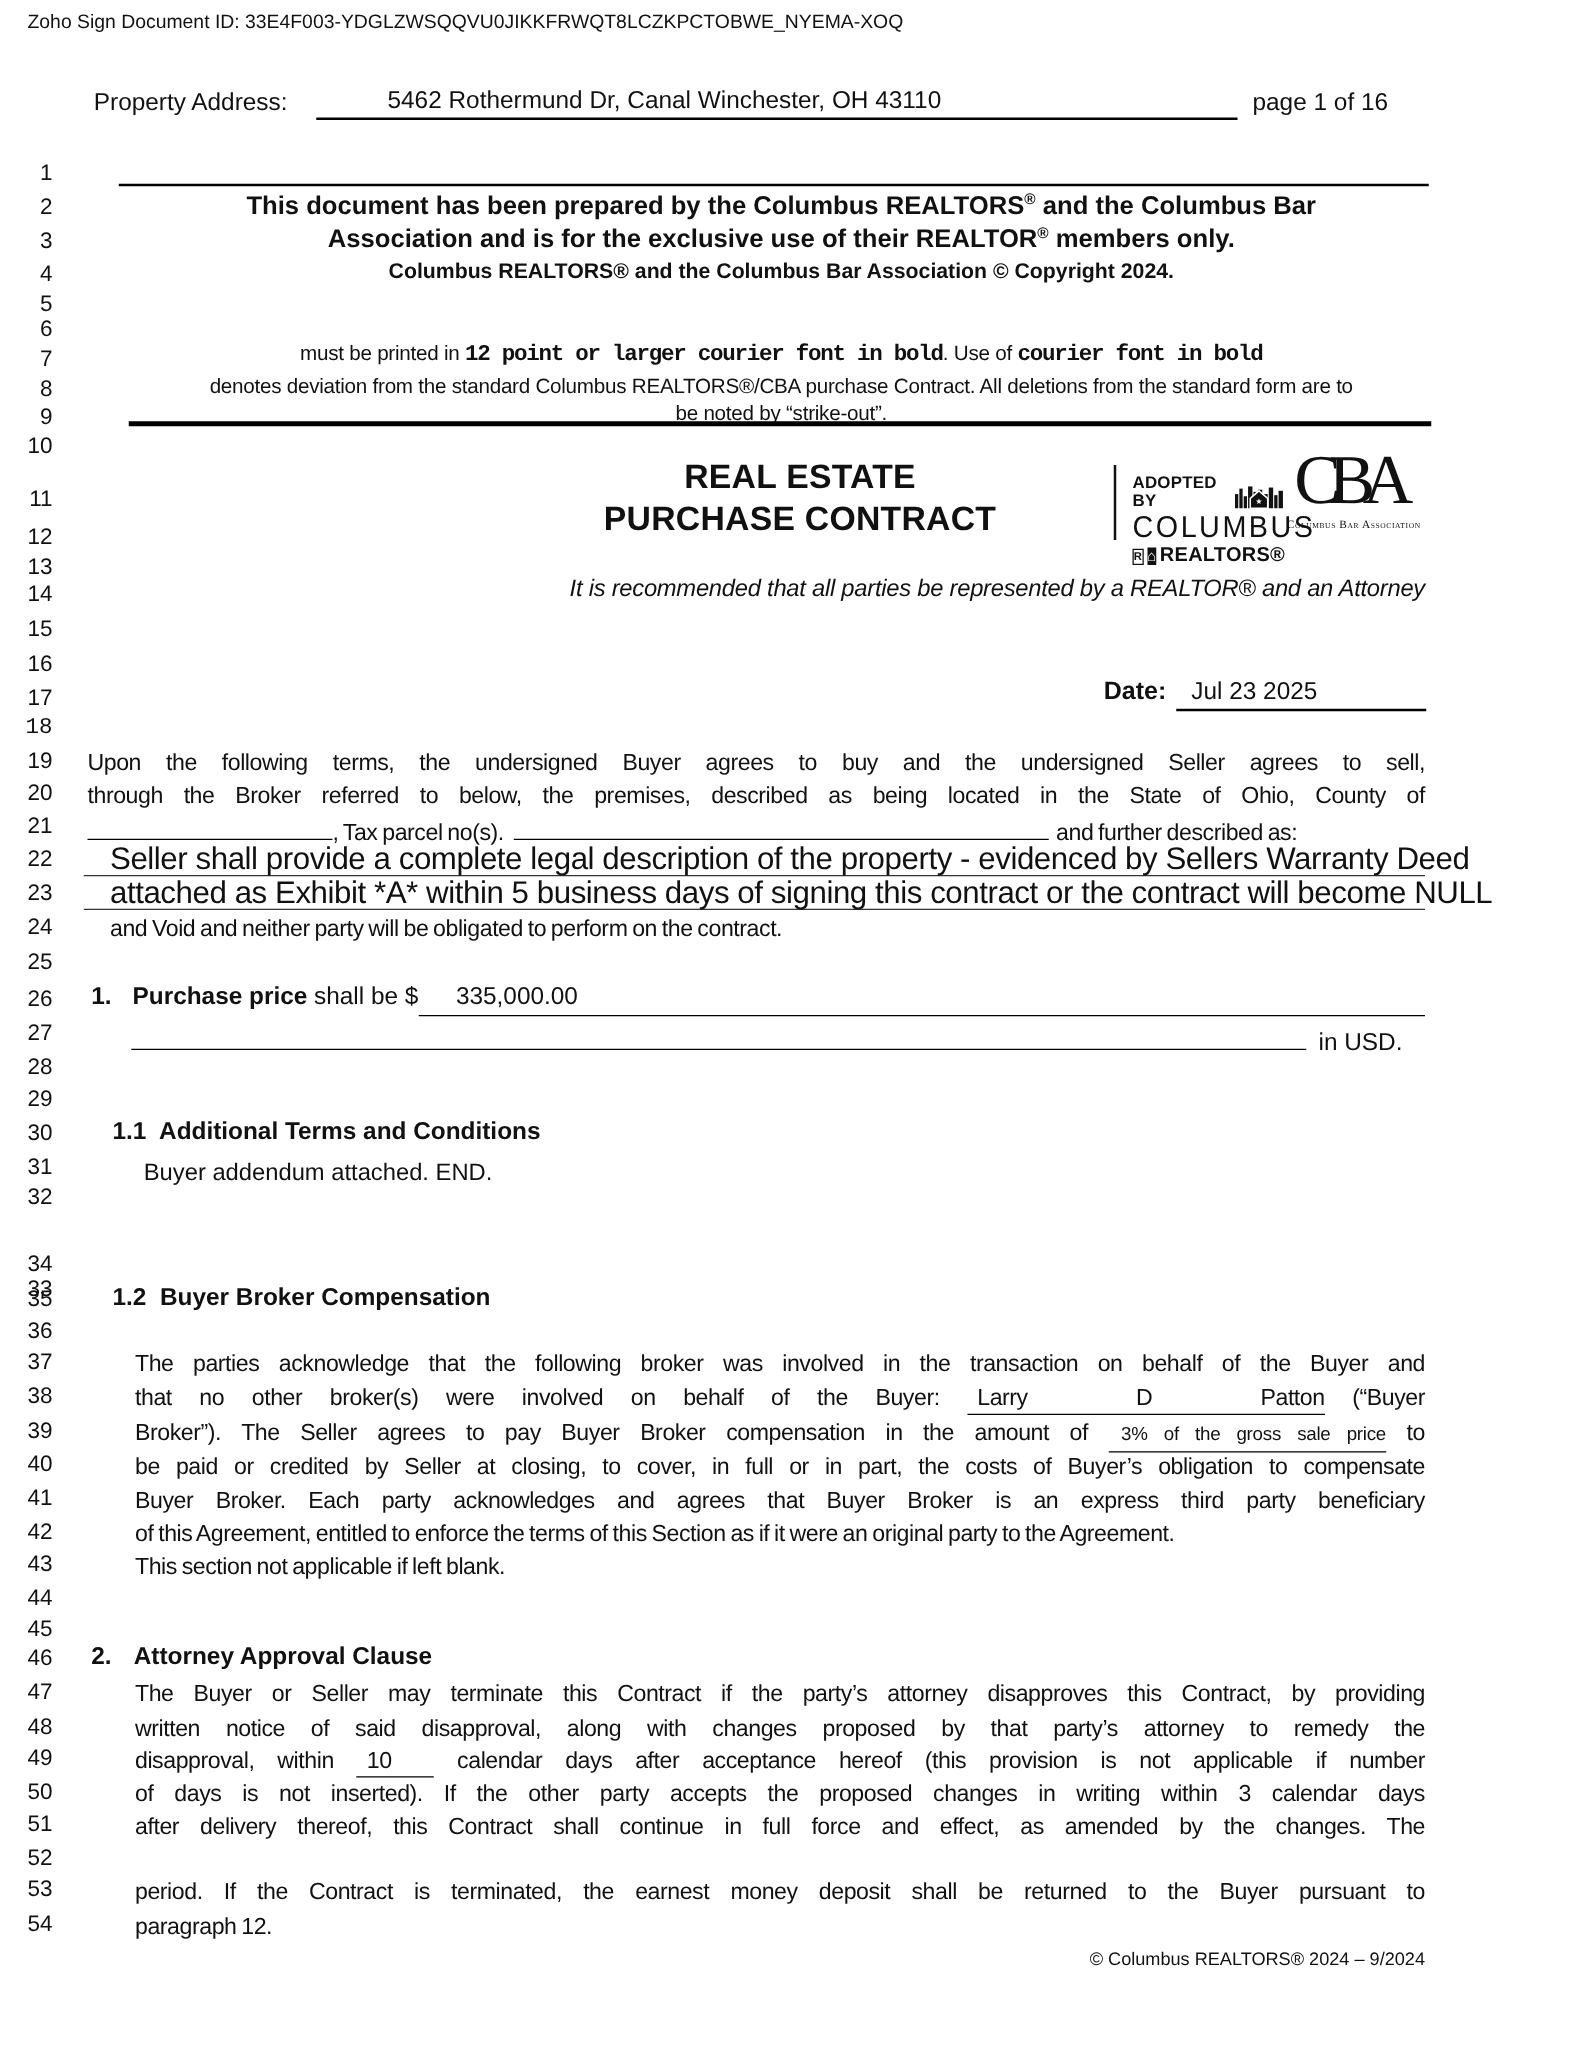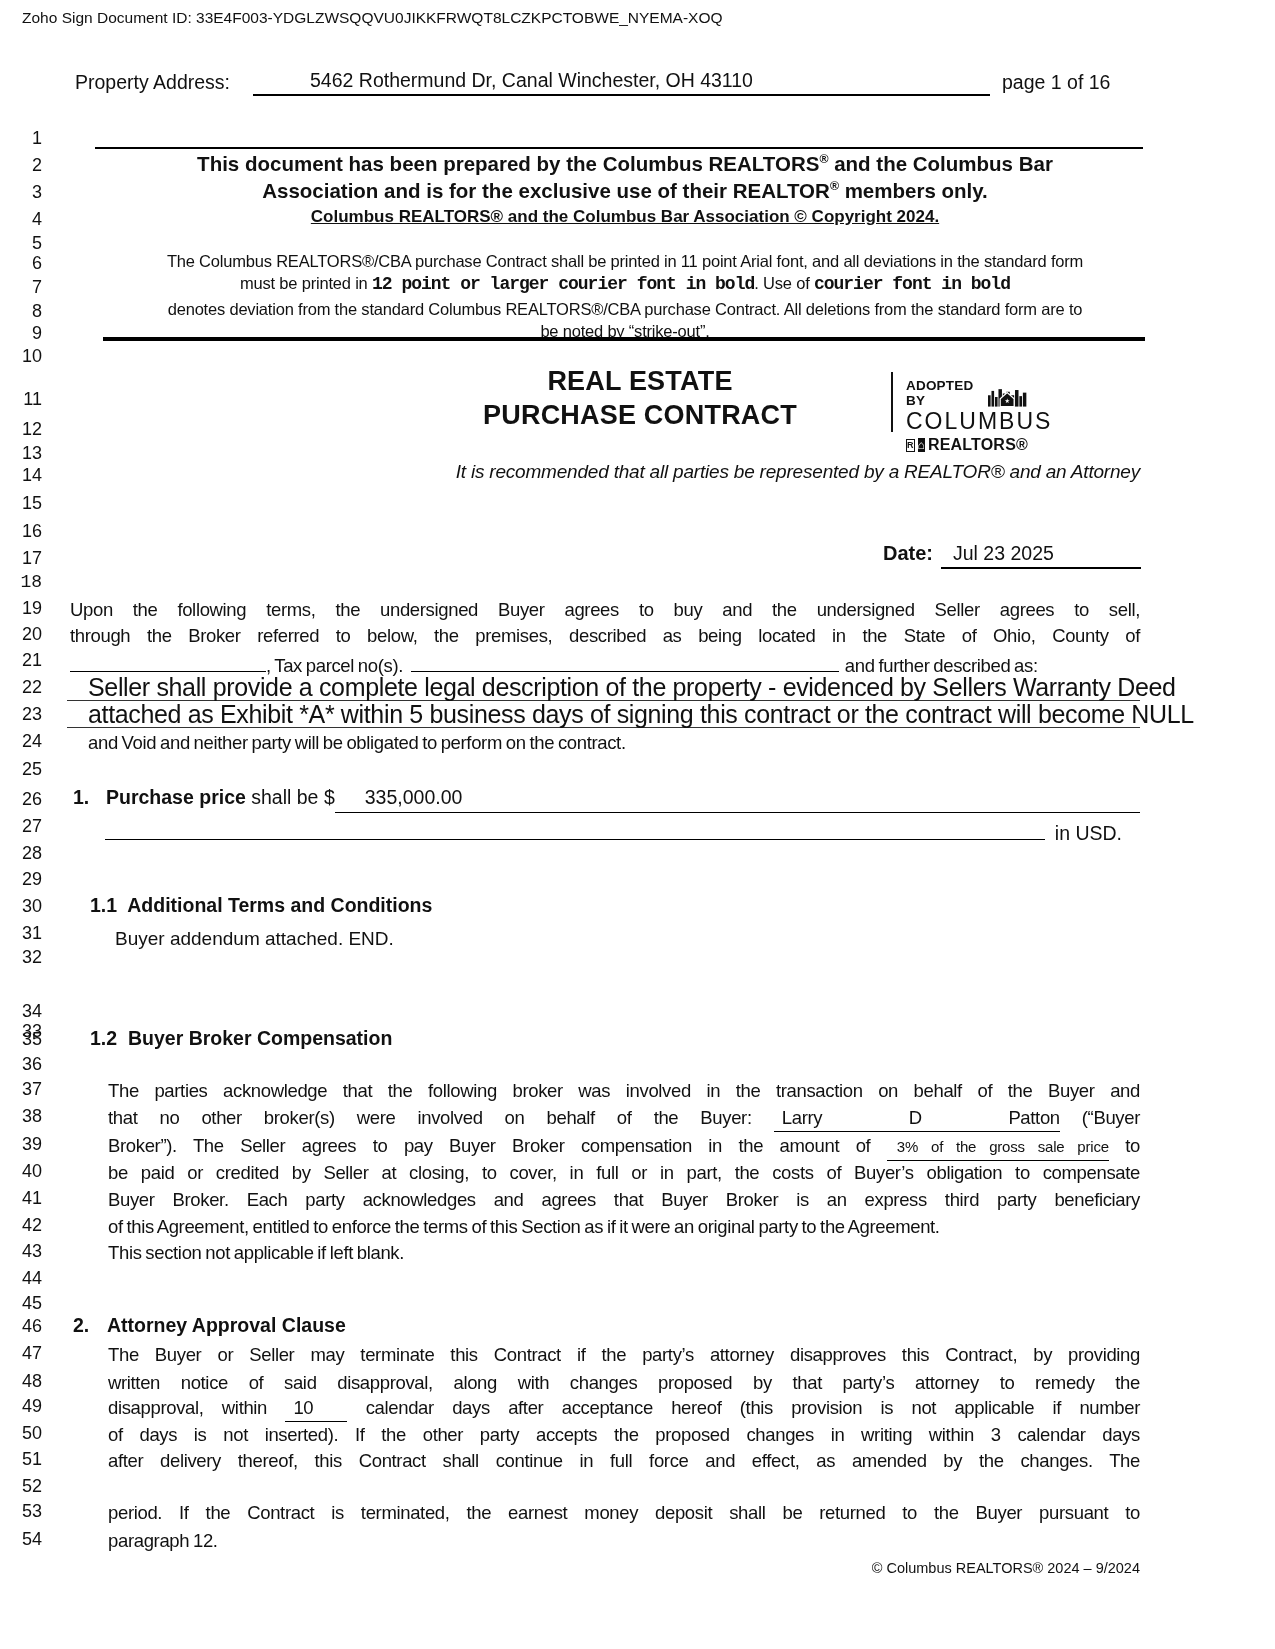--- a/index.html
+++ b/index.html
@@ -114,22 +114,21 @@
       <div class="lnum" style="top: 1528px;">54</div>
     </div>
 
   <div class="rule" style="left:95px;top:147px;width:1048px;height:2px;"></div>
   <div class="boxtitle" style="top:152px;">
     <span>This document has been prepared by the Columbus REALTORS</span><sup>®</sup><span> and the Columbus Bar</span>
   </div>
   <div class="boxtitle" style="top:179px;">
     <span>Association and is for the exclusive use of their REALTOR</span><sup>®</sup><span> members only.</span>
   </div>
-  <div class="boxcopy" style="top:207px;text-decoration:underline;">Columbus REALTORS® and the Columbus Bar Association © Copyright 2024.</div>
-  <div class="notice" style="top:252px;">The Columbus REALTORS®/CBA purchase Contract shall be printed in 11 point Arial font, and all deviations in the standard form</div>
+  <div class="boxcopy" style="top:207px;">Columbus REALTORS® and the Columbus Bar Association © Copyright 2024.</div>
   <div class="notice" style="top:274px;">
     <span>must be printed in </span><span class="courier">12 point or larger courier font in bold</span><span>. Use of </span><span class="courier">courier font in bold</span>
   </div>
   <div class="notice" style="top:300px;">denotes deviation from the standard Columbus REALTORS®/CBA purchase Contract.  All deletions from the standard form are to</div>
   <div class="notice" style="top:322px;">be noted by “strike-out”.</div>
   <div class="rule" style="left:103px;top:337px;width:1042px;height:4px;"></div>
 
   <div class="mast-title">
     <div>REAL ESTATE</div>
     <div>PURCHASE CONTRACT</div>
@@ -157,20 +156,24 @@
       </svg>
     </div>
     <div class="columbus">COLUMBUS</div>
     <div class="realtors-row">
       <span class="rbox">R</span>
       <span class="housebox">⌂</span>
       <span class="realtors-txt">REALTORS®</span>
     </div>
   </div>
 
+  <div class="cba">
+    <div class="cba-letters">CBA</div>
+    <div class="cba-sub">Columbus Bar Association</div>
+  </div>
 
   <div class="abs i" style="left:400px;top:461px;width:740px;text-align:right;font-size:19px;letter-spacing:-0.2px;">It is recommended that all parties be represented by a REALTOR® and an Attorney</div>
 
   <div class="abs flexrow" style="left:883px;top:542px;">
     <span class="b" style="font-size:20px;margin-right:8px;">Date:</span>
     <span style="display:inline-block;width:188px;border-bottom:2px solid #000;padding-left:12px;font-size:19.5px;height:25px;">Jul 23 2025</span>
   </div>
 
   <div class="jline intro" style="top:597px;">Upon the following terms, the undersigned Buyer agrees to buy and the undersigned Seller agrees to sell,</div>
   <div class="jline intro" style="top:623px;">through the Broker referred to below, the premises, described as being located in the State of Ohio, County of</div>

